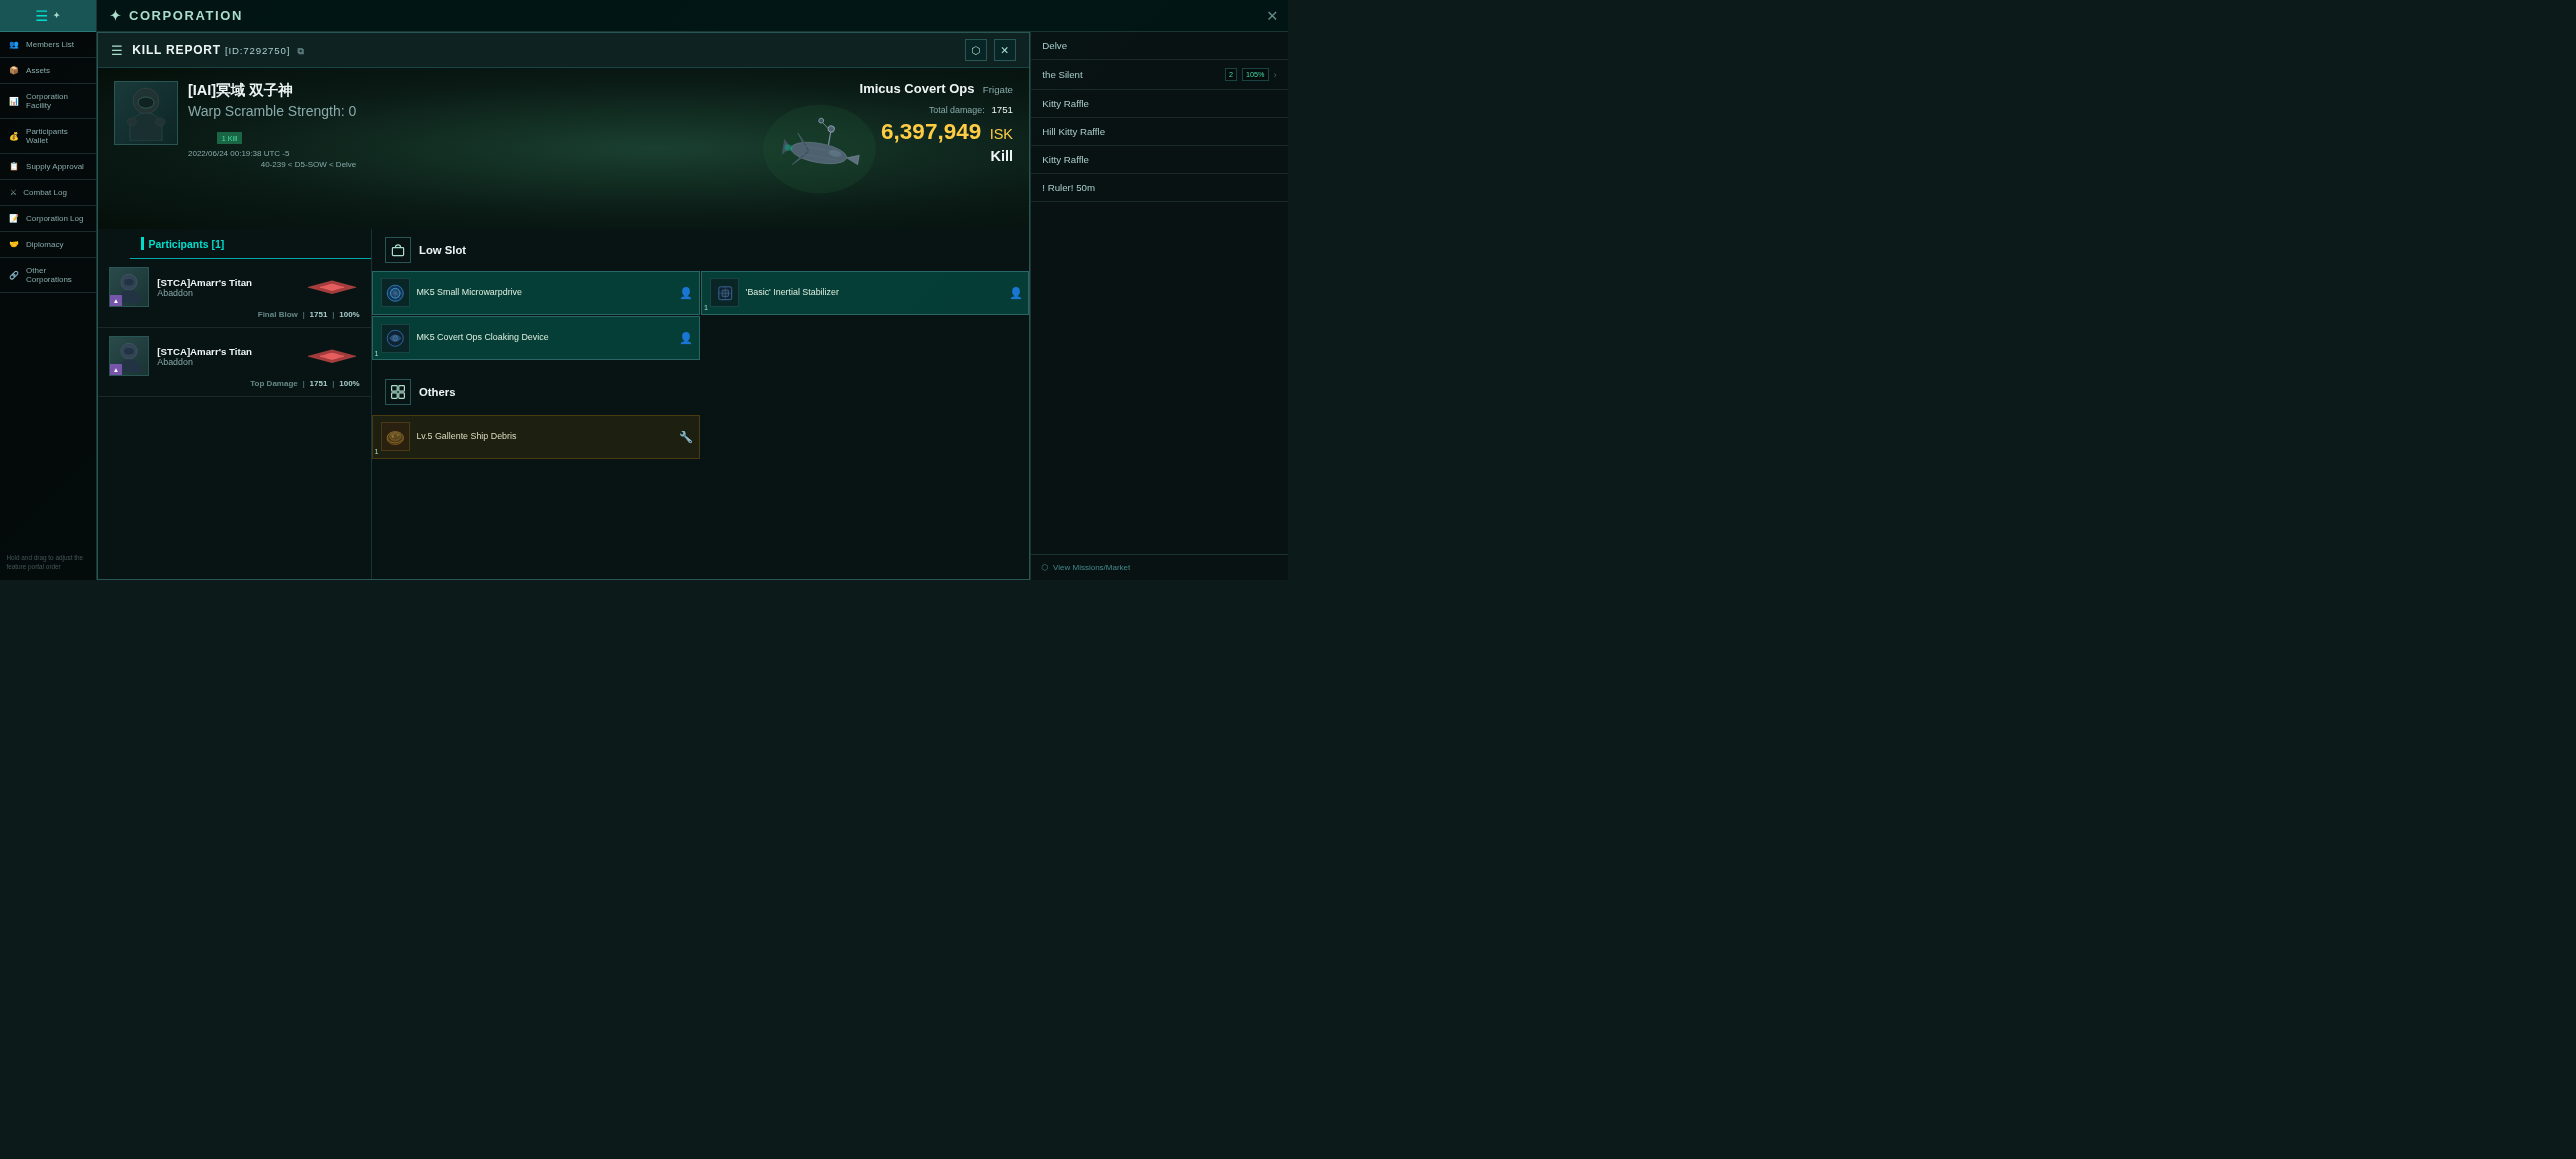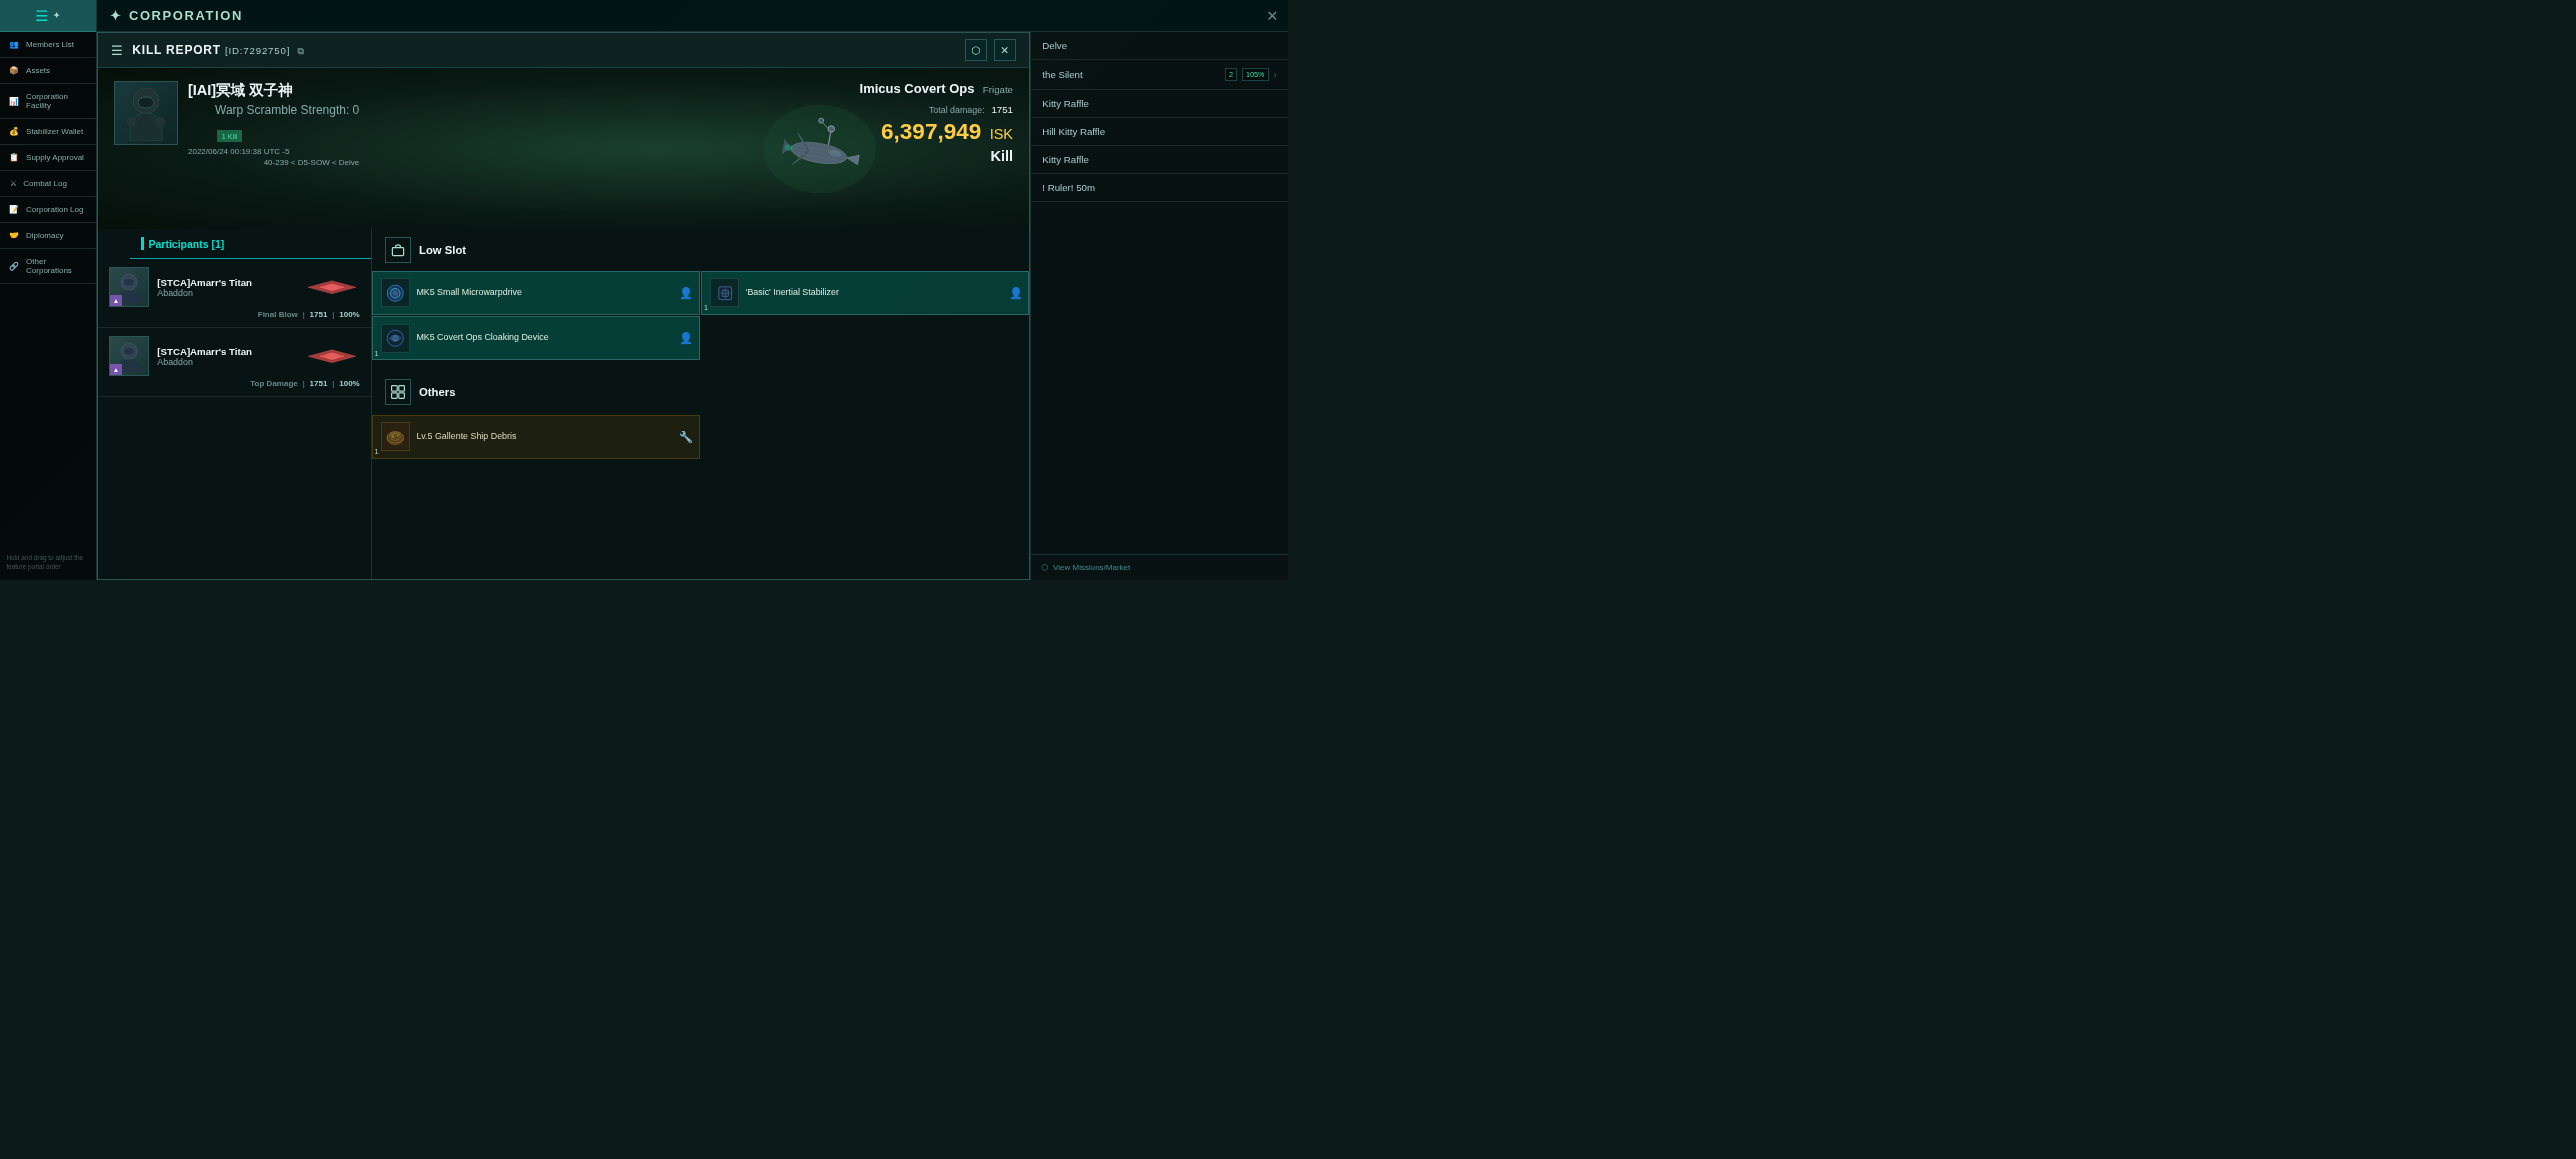--- a/index.html
+++ b/index.html
@@ -216,23 +216,22 @@
     }
 
     .victim-name {
       color: #eef5f5;
       font-size: 14.5px;
       font-weight: bold;
     }
 
     .victim-stat {
       color: #88aaaa;
-      font-size: 12px;
+      font-size: 14px;
       margin-top: 3.2px;
-      margin-left: 27px;
     }
 
     .kill-badge {
       display: inline-block;
       background: #1a6644;
       color: #44ddaa;
       font-size: 7.2px;
       padding: 1.6px 4.8px;
       margin-top: 6.4px;
     }
@@ -626,21 +625,21 @@
   <div class="sidebar-item">
     <span>📦</span>
     <span>Assets</span>
   </div>
   <div class="sidebar-item">
     <span>📊</span>
     <span>Corporation Facility</span>
   </div>
   <div class="sidebar-item">
     <span>💰</span>
-    <span>Stabilizer Wallet</span>
+    <span>Participants Wallet</span>
   </div>
   <div class="sidebar-item">
     <span>📋</span>
     <span>Supply Approval</span>
   </div>
   <div class="sidebar-item">
     <span>⚔</span>
     <span>Combat Log</span>
   </div>
   <div class="sidebar-item">

